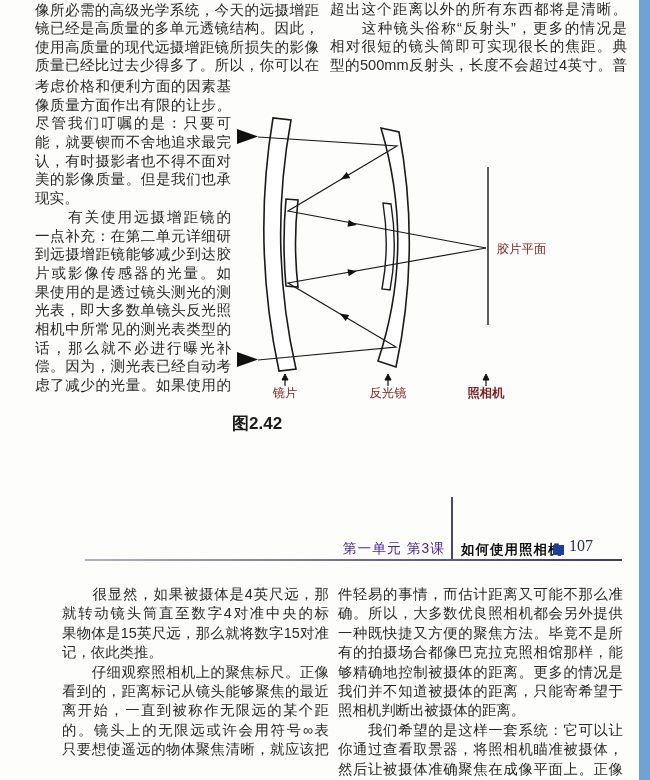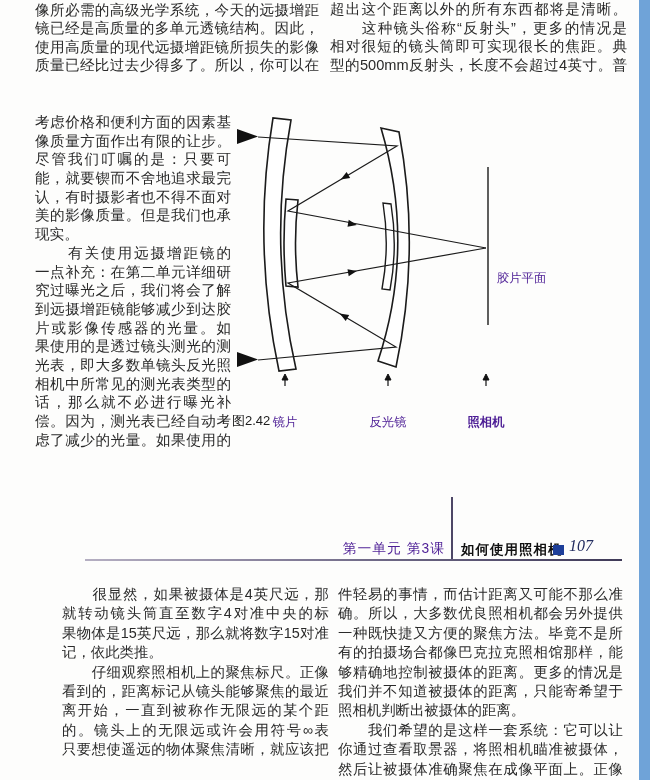--- a/index.html
+++ b/index.html
@@ -17,45 +17,45 @@
     text-align:justify;
     text-align-last:justify;
   }
   .tblock .line.short{
     text-align:right;
     text-align-last:left;
   }
   
   #p1-left-full{left:35px;top:1px;width:284px;font-size:14.6px;}
   #p1-left-full .line{height:18.4px;line-height:18.4px;}
-  #p1-left-narrow{left:35px;top:77px;width:196px;font-size:14.6px;margin-top:36px;}
+  #p1-left-narrow{left:35px;top:77px;width:196px;font-size:14.6px;}
   #p1-left-narrow .line{height:18.7px;line-height:18.7px;}
   #p1-right{left:330px;top:0px;width:297px;font-size:14.6px;}
   #p1-right .line{height:18.7px;line-height:18.7px;}
   
   #p2-left{left:62px;top:585px;width:267px;font-size:14.4px;}
   #p2-left .line{height:19.4px;line-height:19.4px;}
   #p2-right{left:338px;top:585px;width:285px;font-size:14.4px;}
   #p2-right .line{height:19.4px;line-height:19.4px;}
   
   #figure-svg{left:228px;top:108px;width:396px;height:282px;}
-  .fig-label{position:absolute;font-size:12.3px;color:#4c1d95;text-align:center;width:60px;margin-top:29px;}
+  .fig-label{position:absolute;font-size:12.3px;color:#7f1d1d;text-align:center;width:60px;}
   #lbl-lens{left:255px;top:385px;}
   #lbl-mirror{left:358px;top:385px;}
   #lbl-camera{left:456px;top:385px;font-weight:bold;}
   #lbl-film{left:497px;top:241px;width:70px;text-align:left;}
-  #fig-caption{left:232px;top:412px;font-size:13px;font-weight:400;color:#1c1c1c;}
+  #fig-caption{left:232px;top:412px;font-size:17px;font-weight:700;color:#1c1c1c;}
   
   #footer-rule{left:85px;top:559px;width:537px;height:2px;
     background:linear-gradient(to right,var(--ruleL,#b5afc2),#6e6886 55%,var(--ruleR,#3f3a58));}
   #footer-divider{left:451px;top:497px;width:2px;height:62px;background:#4d4766;}
   #footer-section{left:295px;top:540px;width:150px;text-align:right;font-size:13.8px;color:#4c1d95;letter-spacing:1px;}
   #footer-title{left:461px;top:541px;font-size:13.5px;font-weight:bold;color:#111;letter-spacing:1px;}
   #footer-square{left:553px;top:545px;width:11px;height:10px;background:var(--square,#1d3e99);}
-  #footer-pagenum{left:569px;top:537px;font-size:16px;font-style:italic;color:var(--pagenum,#232d60);
+  #footer-pagenum{left:569px;top:537px;font-size:16px;color:var(--pagenum,#232d60);
     font-family:"Liberation Serif","DejaVu Serif",serif;}
   
   #edge-bar{left:639px;top:0;width:11px;height:780px;background:var(--blue,#6fa3d8);}
 </style>
 </head>
 <body>
 
 <section>
   <div id="p1-left-full" class="tblock">
       <div class="line">像所必需的高级光学系统，今天的远摄增距</div>
@@ -66,21 +66,20 @@
   <div id="p1-left-narrow" class="tblock">
       <div class="line">考虑价格和便利方面的因素基</div>
       <div class="line">像质量方面作出有限的让步。</div>
       <div class="line">尽管我们叮嘱的是：只要可</div>
       <div class="line">能，就要锲而不舍地追求最完</div>
       <div class="line">认，有时摄影者也不得不面对</div>
       <div class="line">美的影像质量。但是我们也承</div>
       <div class="line short">现实。</div>
       <div class="line">　　有关使用远摄增距镜的</div>
       <div class="line">一点补充：在第二单元详细研</div>
-      <div class="line">究过曝光之后，我们将会了解</div>
       <div class="line">到远摄增距镜能够减少到达胶</div>
       <div class="line">片或影像传感器的光量。如</div>
       <div class="line">果使用的是透过镜头测光的测</div>
       <div class="line">光表，即大多数单镜头反光照</div>
       <div class="line">相机中所常见的测光表类型的</div>
       <div class="line">话，那么就不必进行曝光补</div>
       <div class="line">偿。因为，测光表已经自动考</div>
       <div class="line">虑了减少的光量。如果使用的</div>
     </div>
   <div id="p1-right" class="tblock">

